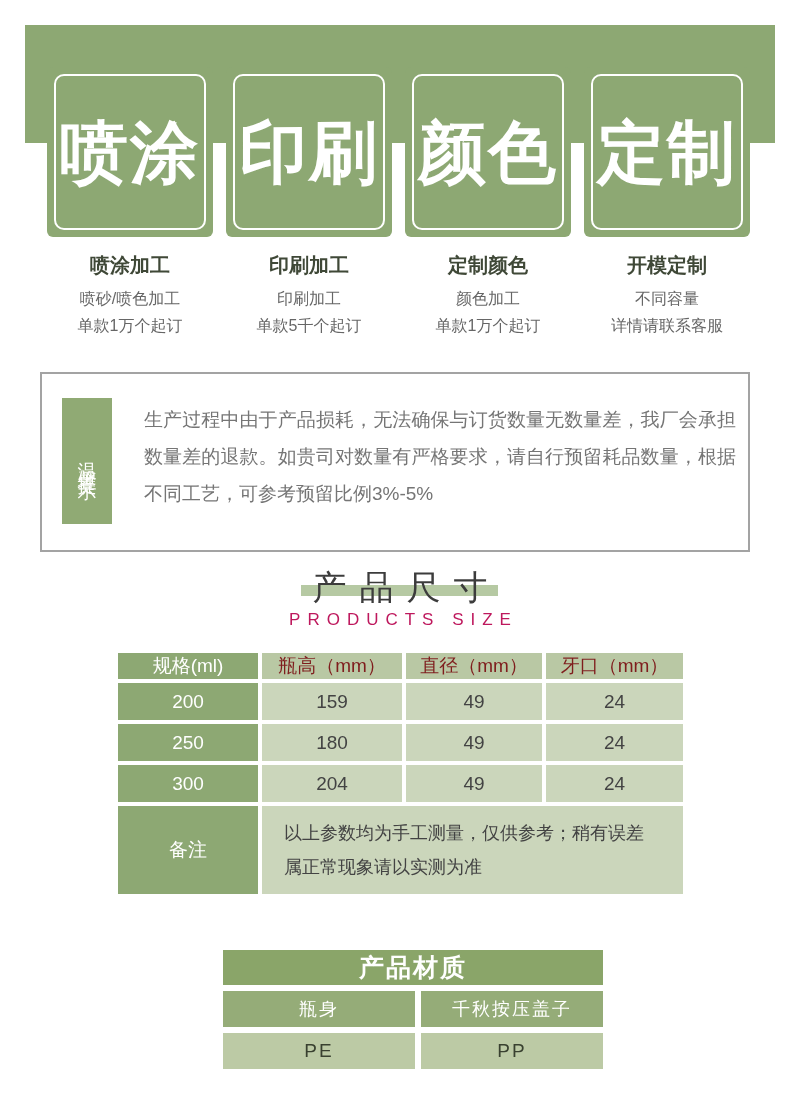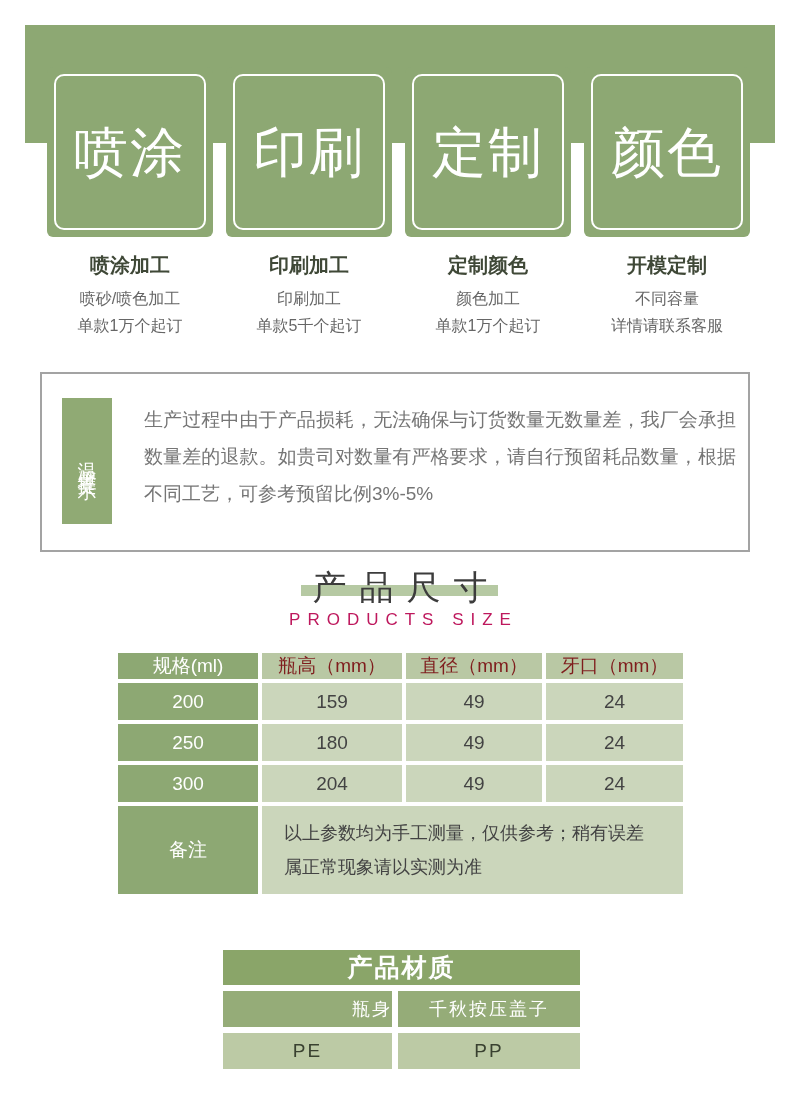--- a/index.html
+++ b/index.html
@@ -31,22 +31,22 @@
     border-radius:6px;
     display:flex; align-items:center; justify-content:center;
   }
   .tile::before {
     content:"";
     position:absolute; inset:7px;
     border:2px solid #ffffff;
     border-radius:10px;
   }
   .tile-char {
-    color:#ffffff; font-size:54px; letter-spacing:2px;
-    font-weight:400; line-height:1;
+    color:#ffffff; font-size:68px; letter-spacing:2px;
+    font-weight:700; line-height:1;
   }
 
   
   .captions {
     position:absolute; left:47px; top:252px;
     width:703px; display:flex; gap:13px;
   }
   .caption { width:166px; text-align:center; }
   .caption-title {
     font-size:20px; font-weight:700; color:#3f4837;
@@ -119,21 +119,21 @@
     text-align:left; padding:0 22px;
     font-size:18px; line-height:34px;
   }
 
   
   .material-table {
     position:absolute; left:217px; top:944px;
     border-spacing:6px;
     text-align:center;
   }
-  .m-col1 { width:169px;text-align:right; }
+  .m-col1 { width:192px; }
   .m-col2 { width:182px; }
   .m-head td {
     height:35px; background:#8aa569; color:#ffffff;
     font-size:25px; font-weight:700; letter-spacing:2px;
   }
   .m-label td {
     height:36px; background:#95ac78; color:#ffffff;
     font-size:18px; letter-spacing:2px;
   }
   .m-value td {
@@ -149,24 +149,24 @@
   <div class="banner"></div>
 
   <div class="tiles">
     <div class="tile">
       <span class="tile-char">喷涂</span>
     </div>
     <div class="tile">
       <span class="tile-char">印刷</span>
     </div>
     <div class="tile">
+      <span class="tile-char">颜色</span>
+    </div>
+    <div class="tile">
       <span class="tile-char">定制</span>
-    </div>
-    <div class="tile">
-      <span class="tile-char">颜色</span>
     </div>
   </div>
 
   <div class="captions">
     <div class="caption">
       <div class="caption-title">喷涂加工</div>
       <div class="caption-line">喷砂/喷色加工</div>
       <div class="caption-line">单款1万个起订</div>
     </div>
     <div class="caption">

